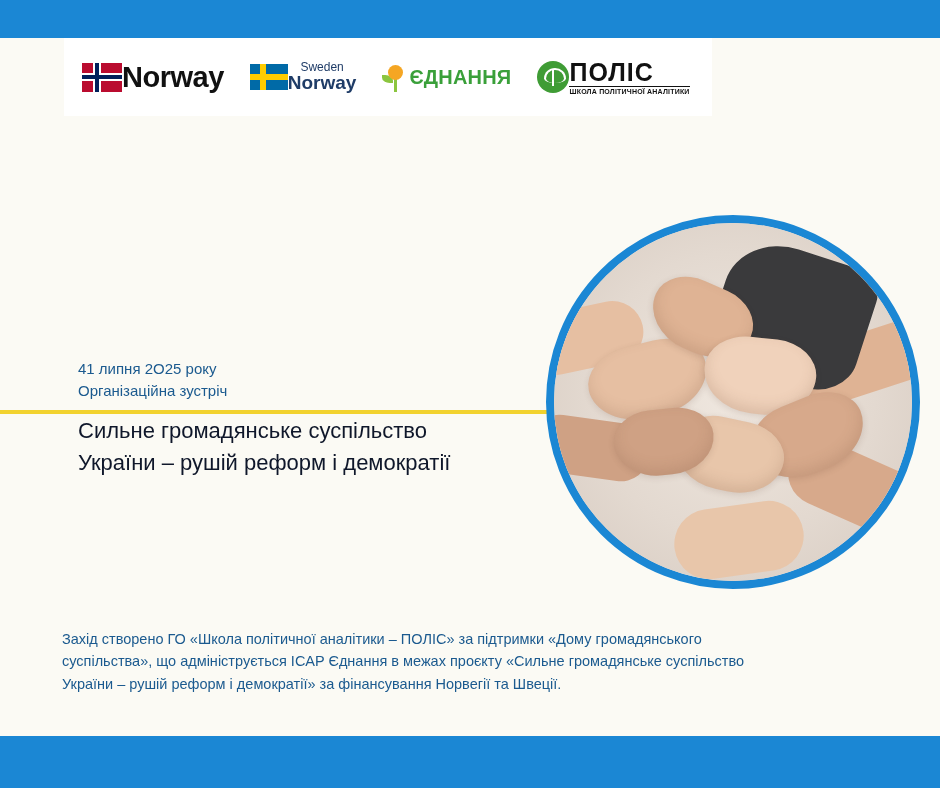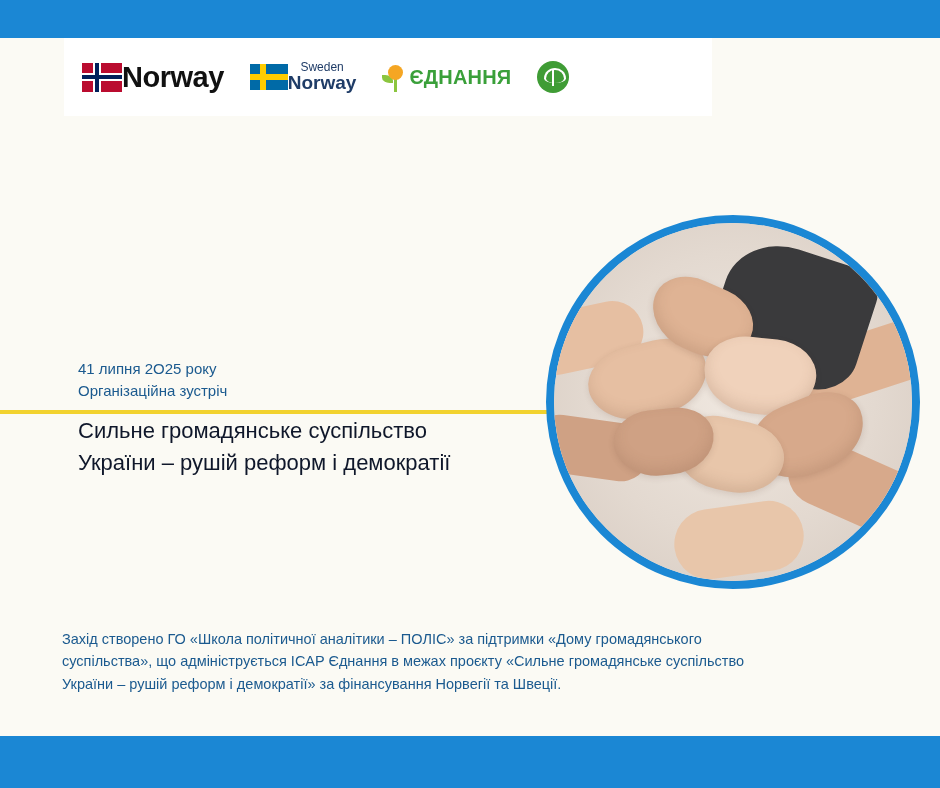--- a/index.html
+++ b/index.html
@@ -336,20 +336,24 @@
       <span class="ed-mark">
         <span class="stem"></span>
           <span class="leaf"></span>
           <span class="bud"></span>
       </span>
       <span class="ed-text">ЄДНАННЯ</span>
     </div>
 
     <div class="logo">
       <span class="polis-mark"></span>
+      <span class="polis-text">
+        <div class="l1">ПОЛІС</div>
+        <div class="l2">ШКОЛА ПОЛІТИЧНОЇ АНАЛІТИКИ</div>
+      </span>
     </div>
 
   </div>
 
 
   <div class="date-block">
     <div>41 липня 2О25 року</div>
     <div>Організаційна зустріч</div>
   </div>
 

